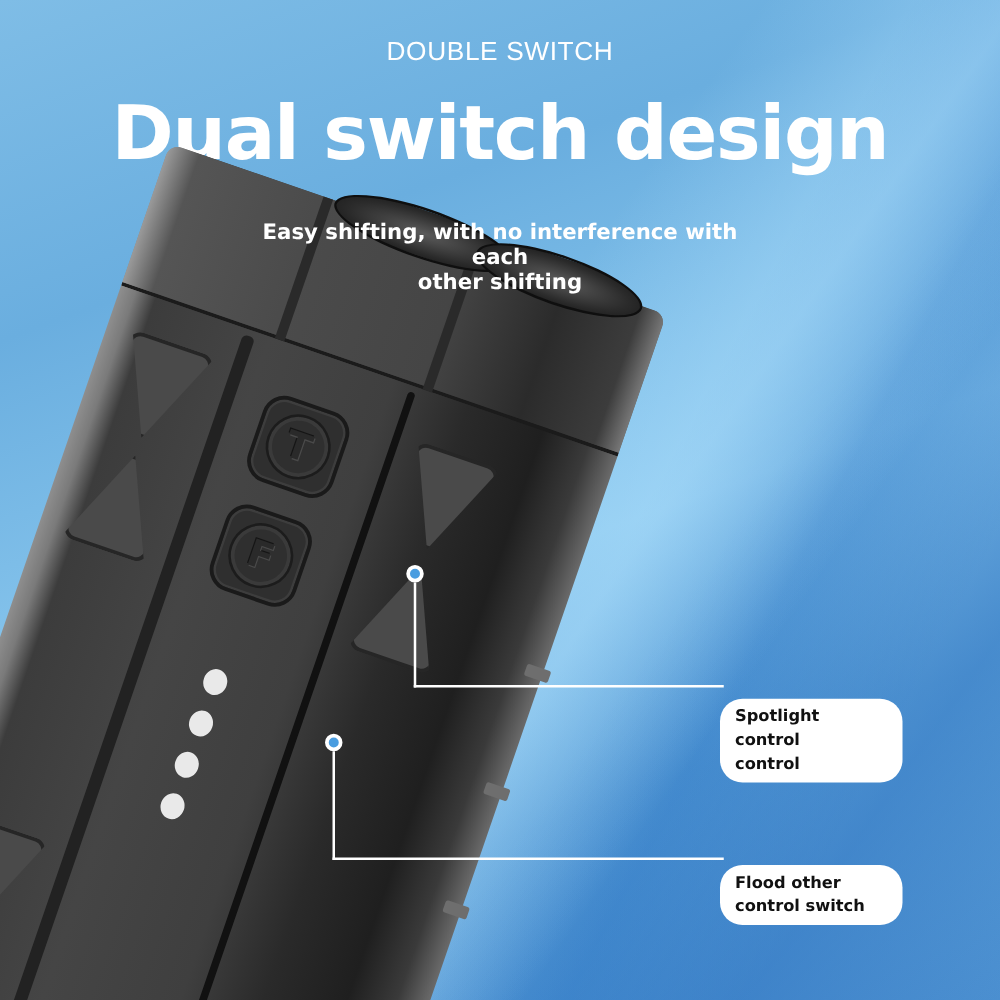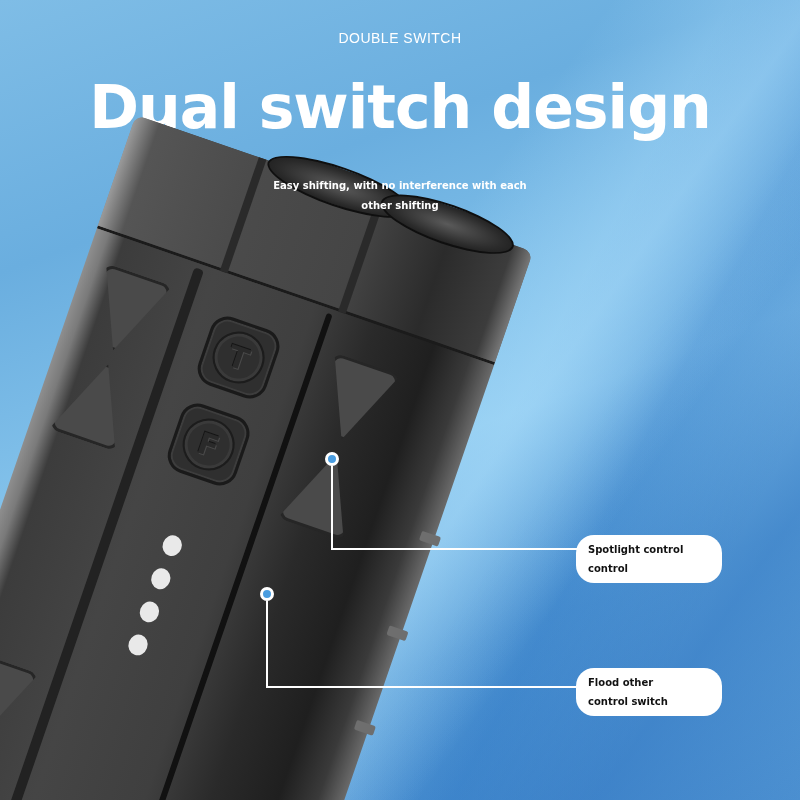--- a/index.html
+++ b/index.html
@@ -20,33 +20,33 @@
       position: absolute;
       left: 520px; top: -60px; width: 260px; height: 980px;
       background: linear-gradient(90deg, rgba(50,120,200,0) 0%, rgba(50,125,200,0.5) 50%, rgba(50,120,200,0) 100%);
       transform: rotate(28deg);
       transform-origin: center;
     }
     .subtitle {
       position: absolute; top: 30px; left: 0; width: 800px;
       text-align: center; color: #ffffff;
       font-family: "Liberation Sans", sans-serif;
-      font-size: 14px; letter-spacing: 0.5px;
+      font-size: 21px; letter-spacing: 0.5px;
     }
     .title {
       position: absolute; top: 72px; left: 0; width: 800px;
       text-align: center; color: #ffffff;
       font-family: "DejaVu Sans", sans-serif;
       font-weight: bold; font-size: 60px; letter-spacing: -1px;
     }
     .description {
       position: absolute; top: 176px; left: 200px; width: 400px;
       text-align: center; color: #ffffff;
       font-family: "DejaVu Sans", sans-serif;
-      font-weight: bold; font-size: 10px; line-height: 20px;
+      font-weight: bold; font-size: 17px; line-height: 20px;
       z-index: 5;
     }
 
     
     .flashlight {
       position: absolute;
       left: 105px; top: 180px;
       width: 420px; height: 780px;
       transform: rotate(19deg);
       transform-origin: 210px 60px;
@@ -116,23 +116,24 @@
       background: #4a9de0; border: 3px solid #ffffff;
       z-index: 6;
     }
     .line {
       position: absolute; background: #ffffff; z-index: 5;
     }
     .callout {
       position: absolute; background: #ffffff; color: #111111;
       border-radius: 18px;
       font-family: "DejaVu Sans", sans-serif;
-      font-weight: bold; font-size: 10px; line-height: 19px;
+      font-weight: bold; font-size: 13px; line-height: 19px;
       padding: 5px 14px 5px 12px;
       z-index: 6;
+      margin-top: 24px;
     }
   </style>
 </head>
 <body>
 
 <div class="bg-dark-band"></div>
 <div class="bg-beam"></div>
 
 <div class="subtitle">DOUBLE SWITCH</div>
 <div class="title">Dual switch design</div>

